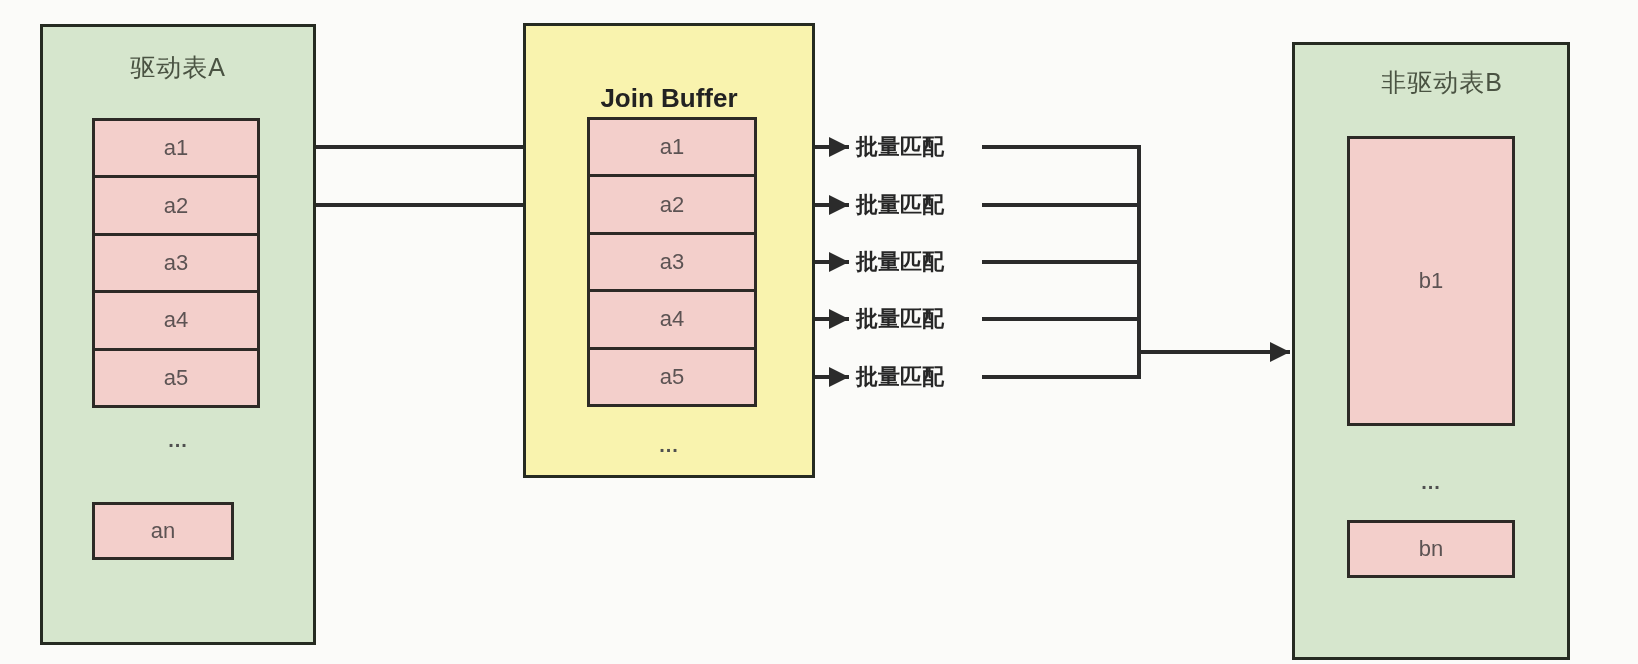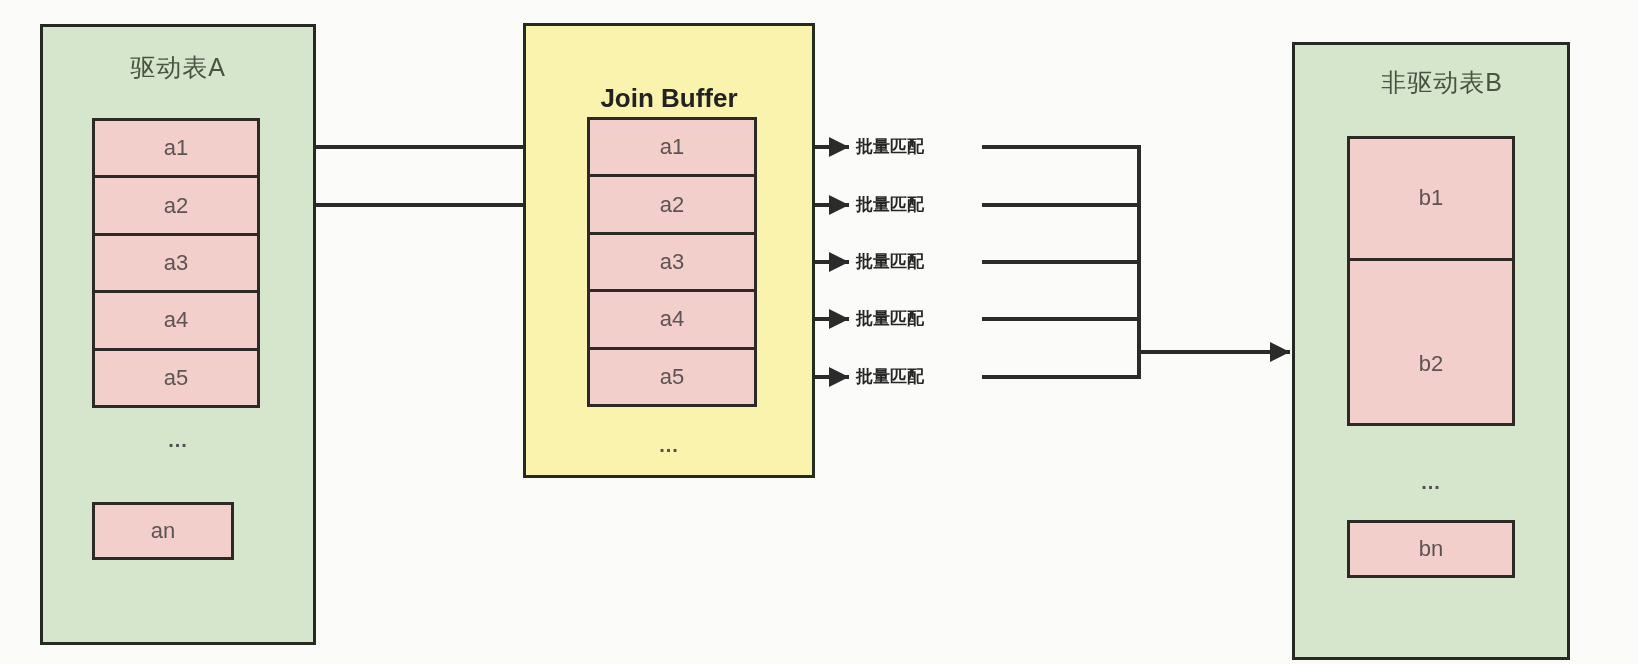--- a/index.html
+++ b/index.html
@@ -50,21 +50,21 @@
     display:flex; align-items:center; justify-content:center;
     font-size:22px; color:var(--row-text,#5c5353);
   }
   .ellipsis {
     position:absolute; left:0; width:100%; height:28px; line-height:28px;
     text-align:center; font-size:20px; font-weight:700;
     color:#4f4f4f; letter-spacing:1px;
   }
   .match-label {
     position:absolute; left:856px; width:120px; height:34px; line-height:34px;
-    font-size:17px; font-weight:700; color:var(--label-color,#262626);
+    font-size:22px; font-weight:700; color:var(--label-color,#262626);
     white-space:nowrap;
   }
 </style>
 </head>
 <body>
 
 <div class="canvas">
 
   <svg class="overlay">
     <defs>
@@ -121,19 +121,18 @@
   <div class="match-label" style="top:130px;">批量匹配</div>
   <div class="match-label" style="top:188px;">批量匹配</div>
   <div class="match-label" style="top:245px;">批量匹配</div>
   <div class="match-label" style="top:302px;">批量匹配</div>
   <div class="match-label" style="top:360px;">批量匹配</div>
 
   <div class="box green" style="left:1292px; top:42px; width:278px; height:618px;">
     <div class="box-title" style="top:23px; line-height:28px;padding-left:22px;">非驱动表B</div>
     <div class="rows" style="left:52px; top:91px; width:168px; height:290px;gap:44px;">
       <div class="cell">b1</div>
-      <div class="cell">b2</div>
     </div>
     <div class="ellipsis" style="top:423px;">...</div>
     <div class="row-single" style="left:52px; top:475px; width:168px;">bn</div>
   </div>
 
 </div>
 
 </body></html>

